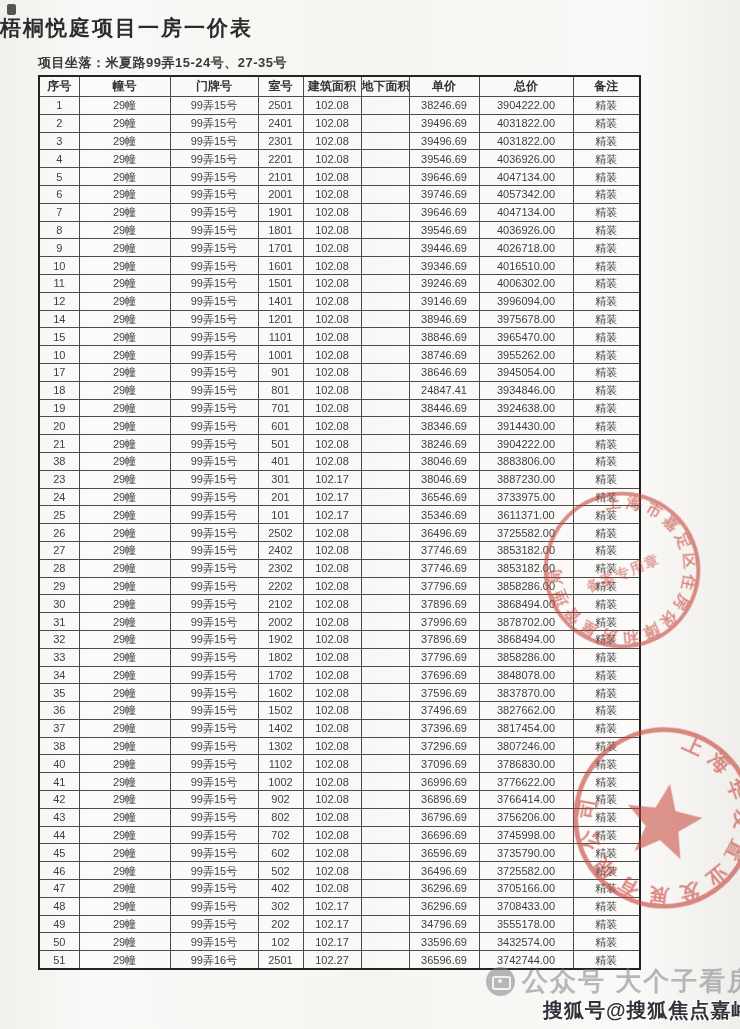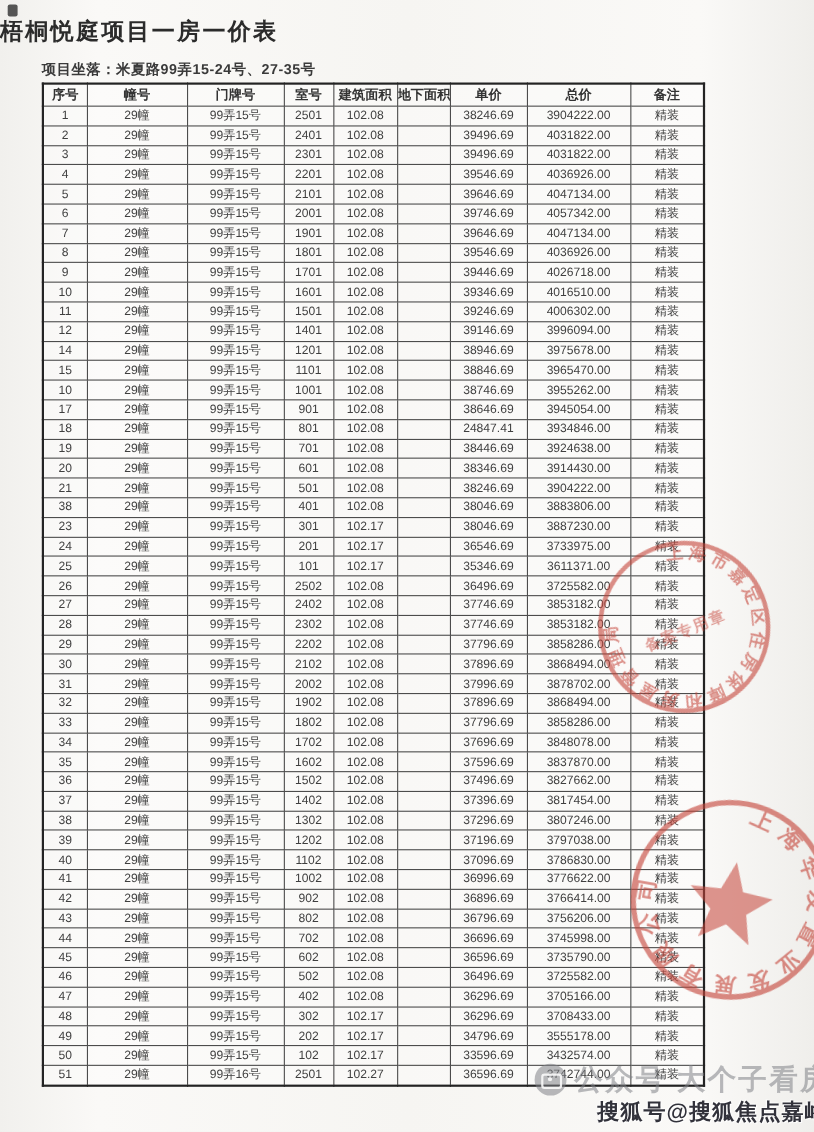--- a/index.html
+++ b/index.html
@@ -512,31 +512,20 @@
           <td>29幢</td>
           <td>99弄15号</td>
           <td>1302</td>
           <td>102.08</td>
           <td></td>
           <td>37296.69</td>
           <td>3807246.00</td>
           <td>精装</td>
         </tr>
         <tr>
-          <td>39</td>
-          <td>29幢</td>
-          <td>99弄15号</td>
-          <td>1202</td>
-          <td>102.08</td>
-          <td></td>
-          <td>37196.69</td>
-          <td>3797038.00</td>
-          <td>精装</td>
-        </tr>
-        <tr>
           <td>40</td>
           <td>29幢</td>
           <td>99弄15号</td>
           <td>1102</td>
           <td>102.08</td>
           <td></td>
           <td>37096.69</td>
           <td>3786830.00</td>
           <td>精装</td>
         </tr>

